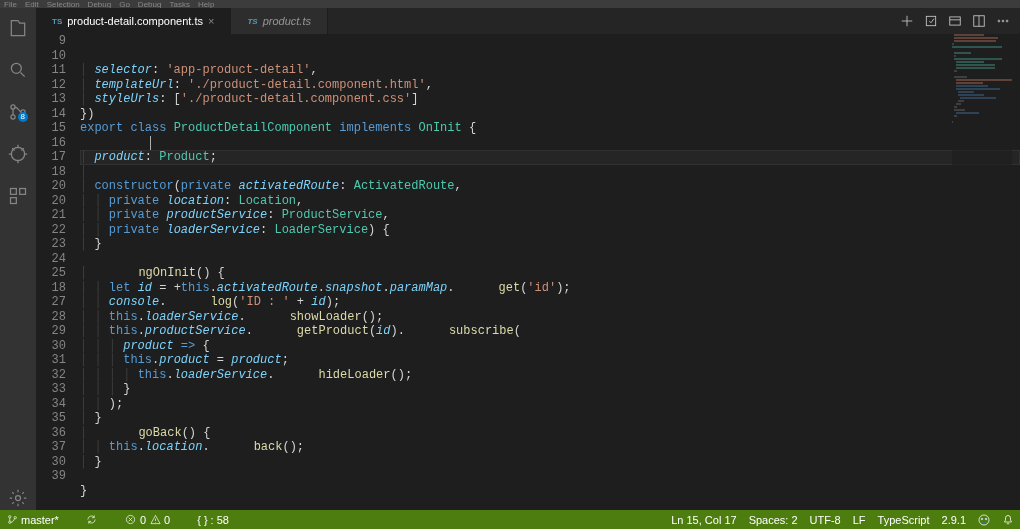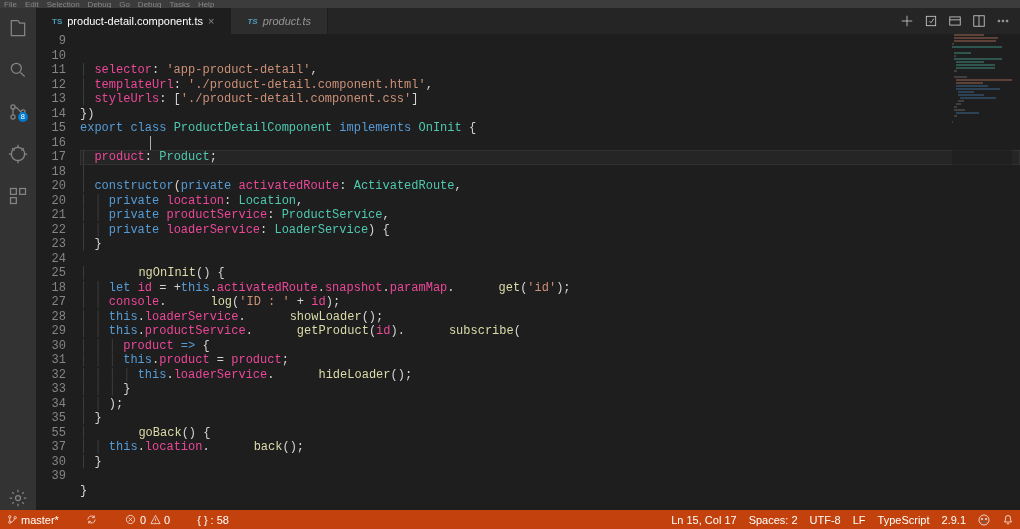--- a/index.html
+++ b/index.html
@@ -137,21 +137,21 @@
       position: absolute;
       width: 1px;
       height: 14px;
       background: #aeafad;
     }
     
     .kw { color: #569cd6; }
     .cls { color: #4ec9b0; }
     .fn { color: #dcdcaa; margin-left: 44px; }
     .str { color: #ce9178; }
-    .prop { color: #ec4899; }
+    .prop { color: #7dd3fc; font-style: italic; }
     .p { color: #d4d4d4; }
     
     .minimap {
       position: absolute;
       right: 8px;
       top: 0;
       width: 60px;
       height: 100%;
       background: #1e1e1e;
       opacity: 0.6;
@@ -161,21 +161,21 @@
       height: 2px;
       margin-bottom: 1px;
     }
     
     .statusbar {
       position: absolute;
       left: 0;
       right: 0;
       bottom: 0;
       height: 19px;
-      background: #c2410c;
+      background: #4d7c0f;
       color: #fff;
       display: flex;
       align-items: center;
       font-size: 11px;
       padding: 0 6px;
       gap: 27px;
     }
     .statusbar .sb-item { display: flex; align-items: center; gap: 3px; cursor: pointer; }
     .statusbar .sb-right { margin-left: auto; display: flex; gap: 12px; align-items: center;}
     .sb-icon { width: 12px; height: 12px; display:inline-flex; align-items:center; justify-content:center;}
@@ -306,21 +306,21 @@
       <div class="ln">18</div>
       <div class="ln">27</div>
       <div class="ln">28</div>
       <div class="ln">29</div>
       <div class="ln">30</div>
       <div class="ln">31</div>
       <div class="ln">32</div>
       <div class="ln">33</div>
       <div class="ln">34</div>
       <div class="ln">35</div>
-      <div class="ln">55</div>
+      <div class="ln">36</div>
       <div class="ln">37</div>
       <div class="ln">30</div>
       <div class="ln">39</div>
     </div>
   <div class="code" id="code">
     <div class="row"><span style="color:#404040">│ </span><span class="prop">selector</span><span class="p">: </span><span class="str">'app-product-detail'</span><span class="p">,</span></div><div class="row"><span style="color:#404040">│ </span><span class="prop">templateUrl</span><span class="p">: </span><span class="str">'./product-detail.component.html'</span><span class="p">,</span></div><div class="row"><span style="color:#404040">│ </span><span class="prop">styleUrls</span><span class="p">: [</span><span class="str">'./product-detail.component.css'</span><span class="p">]</span></div><div class="row"><span class="p">})</span></div><div class="row"><span class="kw">export</span><span class="p"> </span><span class="kw">class</span><span class="p"> </span><span class="cls">ProductDetailComponent</span><span class="p"> </span><span class="kw">implements</span><span class="p"> </span><span class="cls">OnInit</span><span class="p"> {</span></div><div class="row">&nbsp;</div><div class="row current"><span style="color:#404040">│ </span><span class="prop">product</span><span class="p">: </span><span class="cls">Product</span><span class="p">;</span></div><div class="row"><span style="color:#404040">│ </span></div><div class="row"><span style="color:#404040">│ </span><span class="kw">constructor</span><span class="p">(</span><span class="kw">private</span><span class="p"> </span><span class="prop">activatedRoute</span><span class="p">: </span><span class="cls">ActivatedRoute</span><span class="p">,</span></div><div class="row"><span style="color:#404040">│ </span><span style="color:#404040">│ </span><span class="kw">private</span><span class="p"> </span><span class="prop">location</span><span class="p">: </span><span class="cls">Location</span><span class="p">,</span></div><div class="row"><span style="color:#404040">│ </span><span style="color:#404040">│ </span><span class="kw">private</span><span class="p"> </span><span class="prop">productService</span><span class="p">: </span><span class="cls">ProductService</span><span class="p">,</span></div><div class="row"><span style="color:#404040">│ </span><span style="color:#404040">│ </span><span class="kw">private</span><span class="p"> </span><span class="prop">loaderService</span><span class="p">: </span><span class="cls">LoaderService</span><span class="p">) {</span></div><div class="row"><span style="color:#404040">│ </span><span class="p">}</span></div><div class="row">&nbsp;</div><div class="row"><span style="color:#404040">│ </span><span class="fn">ngOnInit</span><span class="p">() {</span></div><div class="row"><span style="color:#404040">│ </span><span style="color:#404040">│ </span><span class="kw">let</span><span class="p"> </span><span class="prop">id</span><span class="p"> = +</span><span class="kw">this</span><span class="p">.</span><span class="prop">activatedRoute</span><span class="p">.</span><span class="prop">snapshot</span><span class="p">.</span><span class="prop">paramMap</span><span class="p">.</span><span class="fn">get</span><span class="p">(</span><span class="str">'id'</span><span class="p">);</span></div><div class="row"><span style="color:#404040">│ </span><span style="color:#404040">│ </span><span class="prop">console</span><span class="p">.</span><span class="fn">log</span><span class="p">(</span><span class="str">'ID : '</span><span class="p"> + </span><span class="prop">id</span><span class="p">);</span></div><div class="row"><span style="color:#404040">│ </span><span style="color:#404040">│ </span><span class="kw">this</span><span class="p">.</span><span class="prop">loaderService</span><span class="p">.</span><span class="fn">showLoader</span><span class="p">();</span></div><div class="row"><span style="color:#404040">│ </span><span style="color:#404040">│ </span><span class="kw">this</span><span class="p">.</span><span class="prop">productService</span><span class="p">.</span><span class="fn">getProduct</span><span class="p">(</span><span class="prop">id</span><span class="p">).</span><span class="fn">subscribe</span><span class="p">(</span></div><div class="row"><span style="color:#404040">│ </span><span style="color:#404040">│ </span><span style="color:#404040">│ </span><span class="prop">product</span><span class="p"> </span><span class="kw">=&gt;</span><span class="p"> {</span></div><div class="row"><span style="color:#404040">│ </span><span style="color:#404040">│ </span><span style="color:#404040">│ </span><span class="kw">this</span><span class="p">.</span><span class="prop">product</span><span class="p"> = </span><span class="prop">product</span><span class="p">;</span></div><div class="row"><span style="color:#404040">│ </span><span style="color:#404040">│ </span><span style="color:#404040">│ </span><span style="color:#404040">│ </span><span class="kw">this</span><span class="p">.</span><span class="prop">loaderService</span><span class="p">.</span><span class="fn">hideLoader</span><span class="p">();</span></div><div class="row"><span style="color:#404040">│ </span><span style="color:#404040">│ </span><span style="color:#404040">│ </span><span class="p">}</span></div><div class="row"><span style="color:#404040">│ </span><span style="color:#404040">│ </span><span class="p">);</span></div><div class="row"><span style="color:#404040">│ </span><span class="p">}</span></div><div class="row"><span style="color:#404040">│ </span><span class="fn">goBack</span><span class="p">() {</span></div><div class="row"><span style="color:#404040">│ </span><span style="color:#404040">│ </span><span class="kw">this</span><span class="p">.</span><span class="prop">location</span><span class="p">.</span><span class="fn">back</span><span class="p">();</span></div><div class="row"><span style="color:#404040">│ </span><span class="p">}</span></div><div class="row">&nbsp;</div><div class="row"><span class="p">}</span></div><div class="row">&nbsp;</div><div class="minimap" id="minimap"><div class="mm-line" style="width: 29.7px; background: rgb(138, 90, 72); margin-left: 2px;"></div><div class="mm-line" style="width: 44.1px; background: rgb(138, 90, 72); margin-left: 2px;"></div><div class="mm-line" style="width: 42.3px; background: rgb(138, 90, 72); margin-left: 2px;"></div><div class="mm-line" style="width: 1.8px; background: rgb(85, 85, 85); margin-left: 0px;"></div><div class="mm-line" style="width: 49.5px; background: rgb(58, 122, 110); margin-left: 0px;"></div><div class="mm-line" style="width: 0px; background: rgb(85, 85, 85); margin-left: 0px;"></div><div class="mm-line" style="width: 17.1px; background: rgb(58, 122, 110); margin-left: 2px;"></div><div class="mm-line" style="width: 1.8px; background: rgb(85, 85, 85); margin-left: 2px;"></div><div class="mm-line" style="width: 47.7px; background: rgb(58, 122, 110); margin-left: 2px;"></div><div class="mm-line" style="width: 27.9px; background: rgb(58, 122, 110); margin-left: 4px;"></div><div class="mm-line" style="width: 38.7px; background: rgb(58, 122, 110); margin-left: 4px;"></div><div class="mm-line" style="width: 38.7px; background: rgb(58, 122, 110); margin-left: 4px;"></div><div class="mm-line" style="width: 2.7px; background: rgb(85, 85, 85); margin-left: 2px;"></div><div class="mm-line" style="width: 0px; background: rgb(85, 85, 85); margin-left: 0px;"></div><div class="mm-line" style="width: 12.6px; background: rgb(85, 85, 85); margin-left: 2px;"></div><div class="mm-line" style="width: 55.8px; background: rgb(138, 90, 72); margin-left: 4px;"></div><div class="mm-line" style="width: 27px; background: rgb(138, 90, 72); margin-left: 4px;"></div><div class="mm-line" style="width: 32.4px; background: rgb(58, 90, 122); margin-left: 4px;"></div><div class="mm-line" style="width: 44.1px; background: rgb(58, 90, 122); margin-left: 4px;"></div><div class="mm-line" style="width: 16.2px; background: rgb(58, 90, 122); margin-left: 6px;"></div><div class="mm-line" style="width: 26.1px; background: rgb(58, 90, 122); margin-left: 6px;"></div><div class="mm-line" style="width: 36px; background: rgb(58, 90, 122); margin-left: 8px;"></div><div class="mm-line" style="width: 6.3px; background: rgb(85, 85, 85); margin-left: 6px;"></div><div class="mm-line" style="width: 5.4px; background: rgb(85, 85, 85); margin-left: 4px;"></div><div class="mm-line" style="width: 2.7px; background: rgb(85, 85, 85); margin-left: 2px;"></div><div class="mm-line" style="width: 10.8px; background: rgb(85, 85, 85); margin-left: 2px;"></div><div class="mm-line" style="width: 22.5px; background: rgb(58, 90, 122); margin-left: 4px;"></div><div class="mm-line" style="width: 2.7px; background: rgb(85, 85, 85); margin-left: 2px;"></div><div class="mm-line" style="width: 0px; background: rgb(85, 85, 85); margin-left: 0px;"></div><div class="mm-line" style="width: 0.9px; background: rgb(85, 85, 85); margin-left: 0px;"></div><div class="mm-line" style="width: 0px; background: rgb(85, 85, 85); margin-left: 0px;"></div></div>
   <div class="cursor-caret" style="top: 101.5px; left: 70px;"></div></div>
 </div>
 
 <div class="statusbar">

